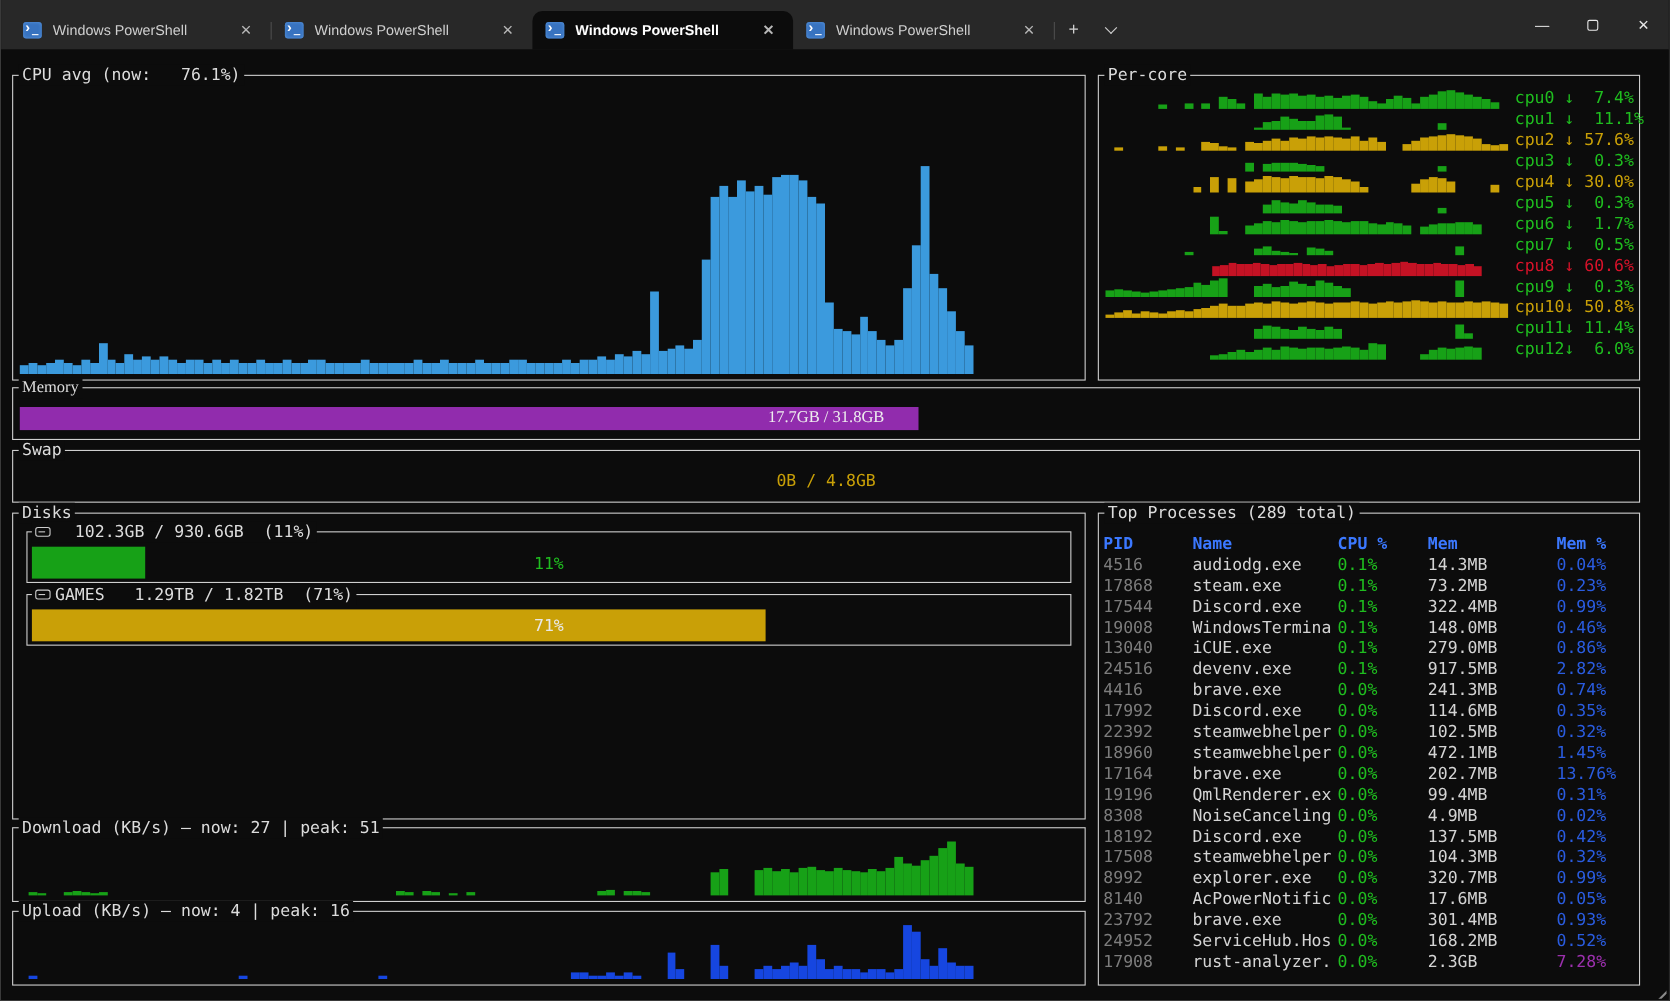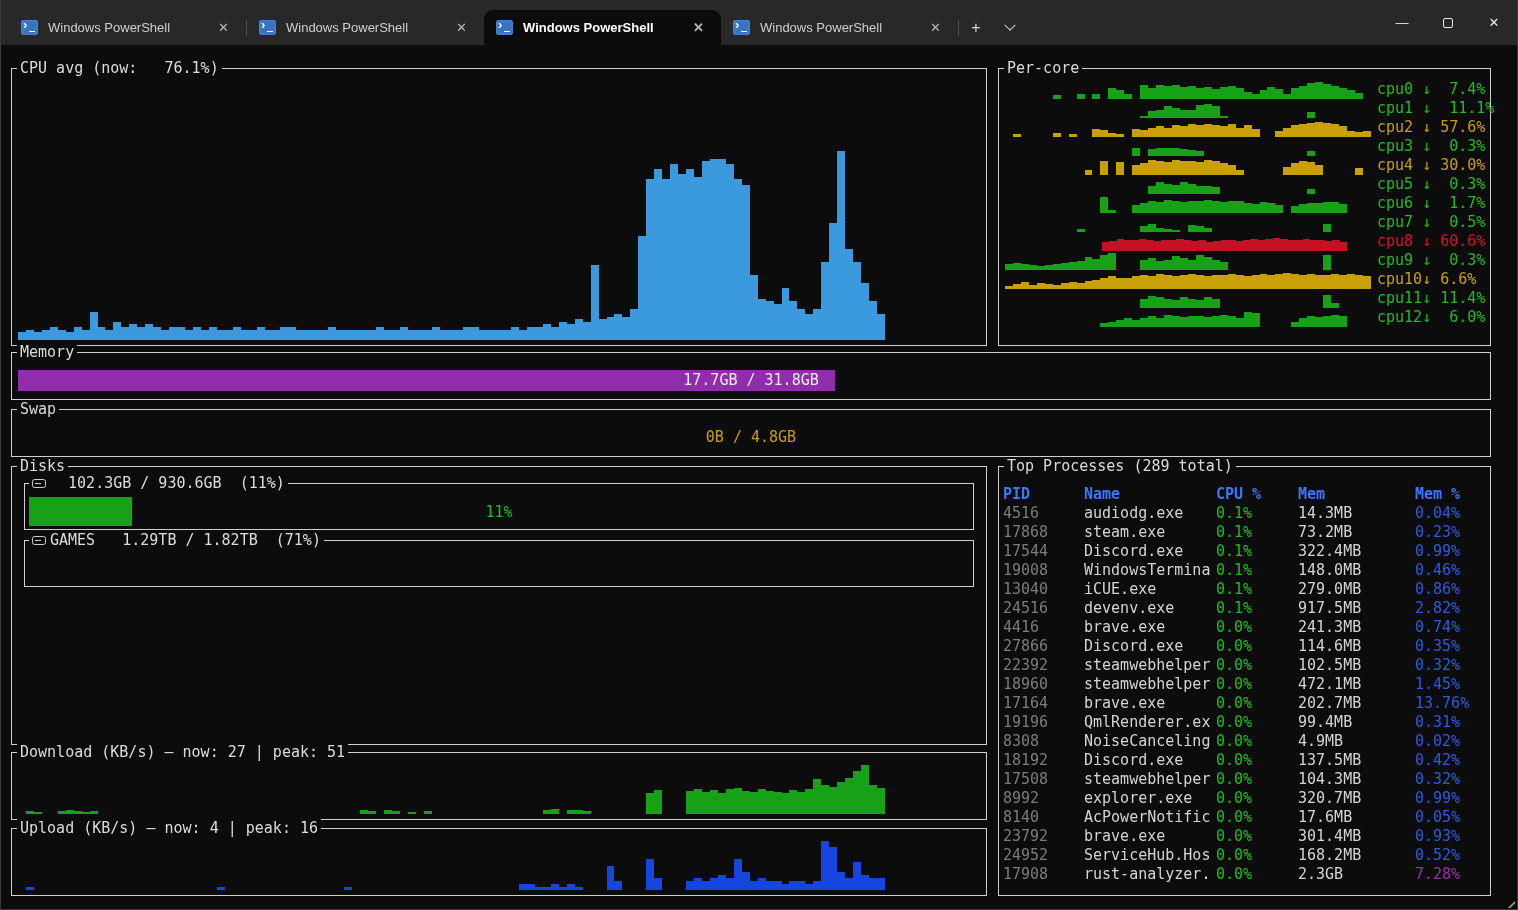--- a/index.html
+++ b/index.html
@@ -822,21 +822,21 @@
               <div class="bar c-yellow" style="height: 82%; min-height: 2px;"></div>
               <div class="bar c-yellow" style="height: 88%; min-height: 2px;"></div>
               <div class="bar c-yellow" style="height: 85%; min-height: 2px;"></div>
               <div class="bar c-yellow" style="height: 82%; min-height: 2px;"></div>
               <div class="bar c-yellow" style="height: 88%; min-height: 2px;"></div>
               <div class="bar c-yellow" style="height: 85%; min-height: 2px;"></div>
               <div class="bar c-yellow" style="height: 88%; min-height: 2px;"></div>
               <div class="bar c-yellow" style="height: 82%; min-height: 2px;"></div>
               <div class="bar c-yellow" style="height: 78%; min-height: 2px;"></div>
             </div>
-            <div class="core-label t-yellow">cpu10↓ 6.6%</div>
+            <div class="core-label t-yellow">cpu10↓ 50.8%</div>
           </div>
           <div class="core-row">
             <div class="core-spark">
               <div class="bar " style="height: 0px;"></div>
               <div class="bar " style="height: 0px;"></div>
               <div class="bar " style="height: 0px;"></div>
               <div class="bar " style="height: 0px;"></div>
               <div class="bar " style="height: 0px;"></div>
               <div class="bar " style="height: 0px;"></div>
               <div class="bar " style="height: 0px;"></div>
@@ -929,21 +929,21 @@
               <div class="bar c-green" style="height: 62%; min-height: 2px;"></div>
               <div class="bar " style="height: 0px;"></div>
               <div class="bar " style="height: 0px;"></div>
               <div class="bar " style="height: 0px;"></div>
             </div>
             <div class="core-label t-green">cpu12↓  6.0%</div>
           </div>
         </div>
     </div>
 
-    <div class="panel" style="left:10px; top:307px; width:1480px; height:48px;">
+    <div class="panel" style="left:10px; top:307px; width:1480px; height:48px;font-family:Liberation Serif, serif;">
       <div class="panel-title">Memory</div>
       <div class="gauge">
         <div class="fill" id="mem-fill" style="width: 55.7%; background: rgb(145, 44, 173);"></div>
         <div class="glabel" style="color:#eeeeee;">17.7GB / 31.8GB</div>
       </div>
     </div>
 
     <div class="panel" style="left:10px; top:364px; width:1480px; height:48px;">
       <div class="panel-title">Swap</div>
       <div class="gauge">
@@ -957,20 +957,24 @@
       <div id="disk-list">
           <div class="disk-box">
             <div class="disk-title"><span class="disk-ico"></span><span>  102.3GB / 930.6GB  (11%)</span></div>
             <div class="disk-gauge">
               <div class="fill" style="width: 11%; background: rgb(23, 161, 23);"></div>
               <div class="glabel" style="color: rgb(31, 189, 31);">11%</div>
             </div>
           </div>
           <div class="disk-box">
             <div class="disk-title"><span class="disk-ico"></span><span>GAMES   1.29TB / 1.82TB  (71%)</span></div>
+            <div class="disk-gauge">
+              <div class="fill" style="width: 71%; background: rgb(201, 160, 7);"></div>
+              <div class="glabel" style="color: rgb(232, 232, 232);">71%</div>
+            </div>
           </div>
         </div>
     </div>
 
     <div class="panel" style="left:10px; top:707px; width:976px; height:68px;">
       <div class="panel-title">Download (KB/s) — now: 27 | peak: 51</div>
       <div class="chart" id="dl-chart">
           <div class="bar " style="height: 0px;"></div>
           <div class="bar c-green" style="height: 5.88235%; min-height: 2px;"></div>
           <div class="bar c-green" style="height: 3.92157%; min-height: 2px;"></div>
@@ -1226,21 +1230,21 @@
       <div class="panel-title">Top Processes (289 total)</div>
       <div class="proc-table" id="proc-table">
           <div class="proc-row header"><div>PID</div><div>Name</div><div>CPU %</div><div>Mem</div><div>Mem %</div></div>
           <div class="proc-row"><div class="cell-pid">4516</div><div class="cell-name">audiodg.exe</div><div class="cell-cpu">0.1%</div><div class="cell-mem">14.3MB</div><div class="cell-memp">0.04%</div></div>
           <div class="proc-row"><div class="cell-pid">17868</div><div class="cell-name">steam.exe</div><div class="cell-cpu">0.1%</div><div class="cell-mem">73.2MB</div><div class="cell-memp">0.23%</div></div>
           <div class="proc-row"><div class="cell-pid">17544</div><div class="cell-name">Discord.exe</div><div class="cell-cpu">0.1%</div><div class="cell-mem">322.4MB</div><div class="cell-memp">0.99%</div></div>
           <div class="proc-row"><div class="cell-pid">19008</div><div class="cell-name">WindowsTermina</div><div class="cell-cpu">0.1%</div><div class="cell-mem">148.0MB</div><div class="cell-memp">0.46%</div></div>
           <div class="proc-row"><div class="cell-pid">13040</div><div class="cell-name">iCUE.exe</div><div class="cell-cpu">0.1%</div><div class="cell-mem">279.0MB</div><div class="cell-memp">0.86%</div></div>
           <div class="proc-row"><div class="cell-pid">24516</div><div class="cell-name">devenv.exe</div><div class="cell-cpu">0.1%</div><div class="cell-mem">917.5MB</div><div class="cell-memp">2.82%</div></div>
           <div class="proc-row"><div class="cell-pid">4416</div><div class="cell-name">brave.exe</div><div class="cell-cpu">0.0%</div><div class="cell-mem">241.3MB</div><div class="cell-memp">0.74%</div></div>
-          <div class="proc-row"><div class="cell-pid">27866</div><div class="cell-name">Discord.exe</div><div class="cell-cpu">0.0%</div><div class="cell-mem">114.6MB</div><div class="cell-memp">0.35%</div></div>
+          <div class="proc-row"><div class="cell-pid">17992</div><div class="cell-name">Discord.exe</div><div class="cell-cpu">0.0%</div><div class="cell-mem">114.6MB</div><div class="cell-memp">0.35%</div></div>
           <div class="proc-row"><div class="cell-pid">22392</div><div class="cell-name">steamwebhelper</div><div class="cell-cpu">0.0%</div><div class="cell-mem">102.5MB</div><div class="cell-memp">0.32%</div></div>
           <div class="proc-row"><div class="cell-pid">18960</div><div class="cell-name">steamwebhelper</div><div class="cell-cpu">0.0%</div><div class="cell-mem">472.1MB</div><div class="cell-memp">1.45%</div></div>
           <div class="proc-row"><div class="cell-pid">17164</div><div class="cell-name">brave.exe</div><div class="cell-cpu">0.0%</div><div class="cell-mem">202.7MB</div><div class="cell-memp">13.76%</div></div>
           <div class="proc-row"><div class="cell-pid">19196</div><div class="cell-name">QmlRenderer.ex</div><div class="cell-cpu">0.0%</div><div class="cell-mem">99.4MB</div><div class="cell-memp">0.31%</div></div>
           <div class="proc-row"><div class="cell-pid">8308</div><div class="cell-name">NoiseCanceling</div><div class="cell-cpu">0.0%</div><div class="cell-mem">4.9MB</div><div class="cell-memp">0.02%</div></div>
           <div class="proc-row"><div class="cell-pid">18192</div><div class="cell-name">Discord.exe</div><div class="cell-cpu">0.0%</div><div class="cell-mem">137.5MB</div><div class="cell-memp">0.42%</div></div>
           <div class="proc-row"><div class="cell-pid">17508</div><div class="cell-name">steamwebhelper</div><div class="cell-cpu">0.0%</div><div class="cell-mem">104.3MB</div><div class="cell-memp">0.32%</div></div>
           <div class="proc-row"><div class="cell-pid">8992</div><div class="cell-name">explorer.exe</div><div class="cell-cpu">0.0%</div><div class="cell-mem">320.7MB</div><div class="cell-memp">0.99%</div></div>
           <div class="proc-row"><div class="cell-pid">8140</div><div class="cell-name">AcPowerNotific</div><div class="cell-cpu">0.0%</div><div class="cell-mem">17.6MB</div><div class="cell-memp">0.05%</div></div>
           <div class="proc-row"><div class="cell-pid">23792</div><div class="cell-name">brave.exe</div><div class="cell-cpu">0.0%</div><div class="cell-mem">301.4MB</div><div class="cell-memp">0.93%</div></div>

